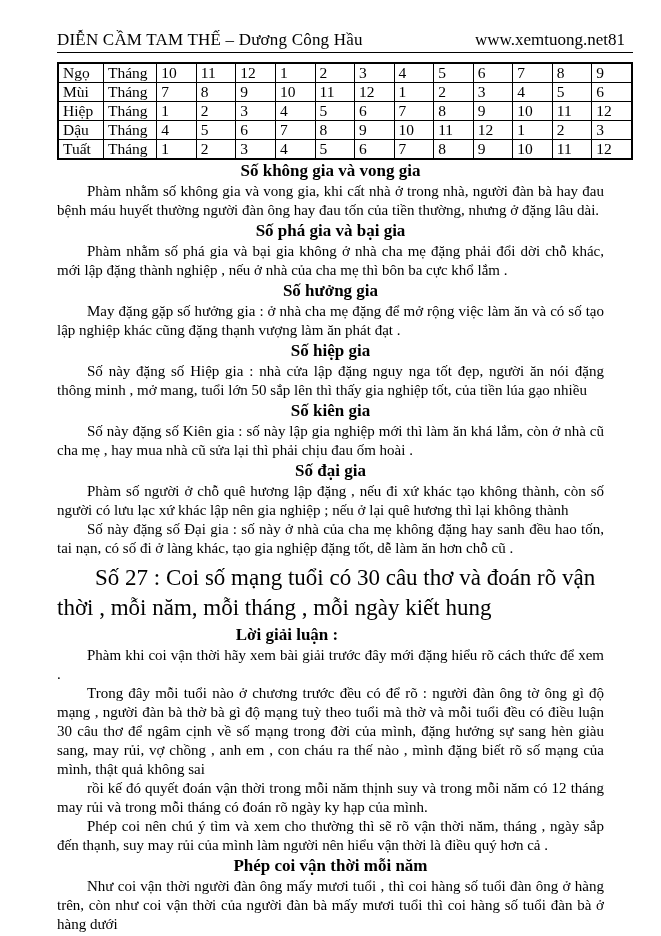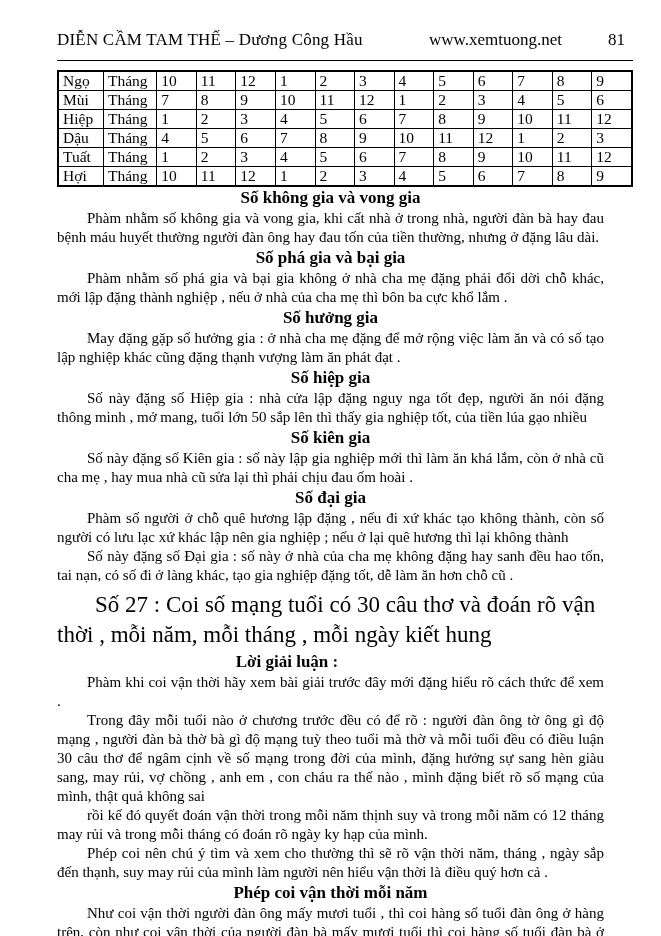--- a/index.html
+++ b/index.html
@@ -4,24 +4,24 @@
 <style>
   html, body { margin:0; padding:0; background:#ffffff; }
   body {
     width:661px; height:936px; overflow:hidden;
     color:#000; font-family:"Liberation Serif", serif;
   }
   .page { box-sizing:border-box; width:661px; padding:30px 28px 0 57px; }
 
   .header {
     width:576px; display:flex; align-items:baseline;
-    font-size:17px; padding-bottom:10px; border-bottom:1.6px solid #000;
+    font-size:17px; padding-bottom:2px; border-bottom:1.6px solid #000;
   }
   .header .title { flex:1 1 auto; letter-spacing:0.2px; }
-  .header .site  { margin-right:46px; }
+  .header .site  { }
   .header .pageno { margin-right:8px; }
 
   table.month-table {
     width:576px; border-collapse:collapse; margin-top:9px;
     font-size:15.5px;
     padding-left:13px;
   }
   table.month-table td {
     border:1px solid #000; padding:0 4px; height:18px; line-height:18px;
     white-space:nowrap;
@@ -135,36 +135,20 @@
           <td class="month-value-cell">4</td>
           <td class="month-value-cell">5</td>
           <td class="month-value-cell">6</td>
           <td class="month-value-cell">7</td>
           <td class="month-value-cell">8</td>
           <td class="month-value-cell">9</td>
           <td class="month-value-cell">10</td>
           <td class="month-value-cell">11</td>
           <td class="month-value-cell">12</td>
         </tr>
-        <tr>
-          <td class="branch-cell">Hợi</td>
-          <td class="month-label-cell">Tháng</td>
-          <td class="month-value-cell">10</td>
-          <td class="month-value-cell">11</td>
-          <td class="month-value-cell">12</td>
-          <td class="month-value-cell">1</td>
-          <td class="month-value-cell">2</td>
-          <td class="month-value-cell">3</td>
-          <td class="month-value-cell">4</td>
-          <td class="month-value-cell">5</td>
-          <td class="month-value-cell">6</td>
-          <td class="month-value-cell">7</td>
-          <td class="month-value-cell">8</td>
-          <td class="month-value-cell">9</td>
-        </tr>
       </tbody>
   </table>
 
   <div class="textblock">
       <div class="sec-heading">Số không gia và vong gia</div>
       <p class="para">Phàm nhằm số không gia và vong gia, khi cất nhà ở trong nhà, người đàn bà hay đau bệnh máu huyết thường người đàn ông hay đau tốn của tiền thường, nhưng ở đặng lâu dài.</p>
       <div class="sec-heading">Số phá gia và bại gia</div>
       <p class="para">Phàm nhằm số phá gia và bại gia không  ở nhà cha mẹ đặng phải đổi dời chỗ khác, mới lập đặng thành nghiệp , nếu ở nhà của cha mẹ thì bôn ba cực khổ lắm .</p>
       <div class="sec-heading">Số hưởng gia</div>
       <p class="para">May đặng gặp số hưởng gia : ở nhà cha mẹ đặng để mở rộng việc làm ăn và có số tạo lập nghiệp khác cũng đặng thạnh vượng làm ăn phát đạt .</p>

